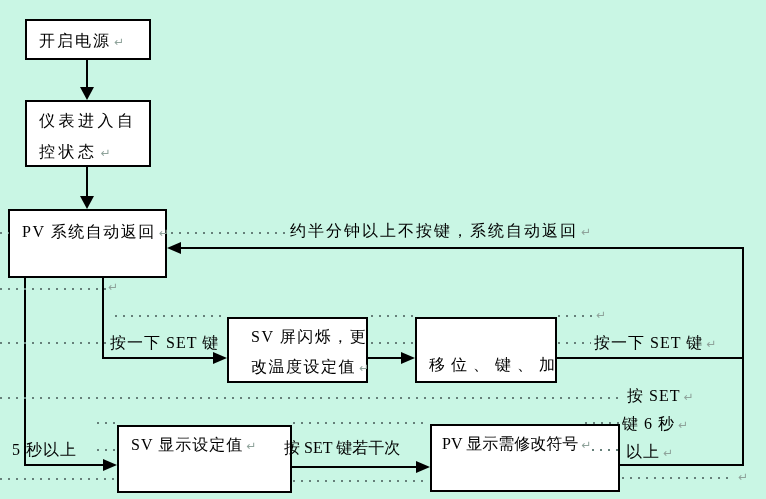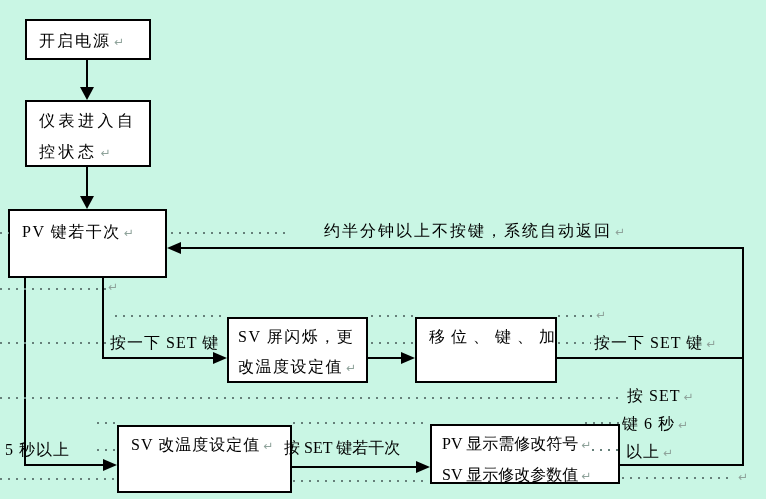--- a/index.html
+++ b/index.html
@@ -21,26 +21,26 @@
     line-height:30px;
     padding:3px 0 0 12px;
     white-space:nowrap;
   }
   .box .bl{letter-spacing:1.5px;}
   #b1{left:25px;top:19px;width:126px;height:41px;padding-top:5px;}
   #b1 .bl{letter-spacing:2px;}
   #b2{left:25px;top:100px;width:126px;height:67px;line-height:31px;}
   #b2 .bl{letter-spacing:3.5px;}
   #b3{left:8px;top:209px;width:159px;height:69px;padding-top:5px;line-height:31px;}
-  #b4{left:227px;top:317px;width:141px;height:66px;padding-left:9px;}
+  #b4{left:227px;top:317px;width:141px;height:66px;padding-left:22px;}
   #b5{left:415px;top:317px;width:142px;height:66px;}
-  #b5 .l1{letter-spacing:6px;}
+  #b5 .l1{letter-spacing:6px;margin-top:28px;}
   #b6{left:117px;top:425px;width:175px;height:68px;}
   #b6 .bl{letter-spacing:1px;}
-  #b7{left:430px;top:424px;width:190px;height:60px;padding-left:10px;}
+  #b7{left:430px;top:424px;width:190px;height:68px;padding-left:10px;}
   #b7 .bl{letter-spacing:0px;}
   
   .hl,.vl{position:absolute;background:#000;}
   .hl{height:2px;}
   .vl{width:2px;}
   
   .ah{position:absolute;width:0;height:0;}
   .ah-d{border-left:7px solid transparent;border-right:7px solid transparent;border-top:13px solid #000;}
   .ah-r{border-top:6px solid transparent;border-bottom:6px solid transparent;border-left:14px solid #000;}
   .ah-l{border-top:6px solid transparent;border-bottom:6px solid transparent;border-right:14px solid #000;}
@@ -49,21 +49,21 @@
     position:absolute;height:2px;
     background-image:repeating-linear-gradient(to right,#66807a 0 2px,transparent 2px 8px);
   }
   
   .lbl{
     position:absolute;
     font-size:16px;
     white-space:nowrap;
     letter-spacing:1px;
   }
-  #lb-auto{letter-spacing:2px;margin-left:34px;}
+  #lb-auto{letter-spacing:2px;}
   
   .pm{
     color:#8fa39b;
     font-family:"DejaVu Sans",sans-serif;
     font-size:12px;
     letter-spacing:0;
     margin-left:3px;
   }
   .pm-abs{position:absolute;font-size:12px;color:#8fa39b;font-family:"DejaVu Sans",sans-serif;}
 </style>
@@ -75,39 +75,38 @@
   <div class="box" id="b2">
     <div class="bl"><span>仪表进入自</span></div>
     <div class="bl"><span>控状态</span><span class="pm">↵</span></div>
   </div>
 
   <div class="box" id="b1">
     <div class="bl"><span>开启电源</span><span class="pm">↵</span></div>
   </div>
 
   <div class="box" id="b3">
-    <div class="bl"><span>PV 键若干次</span><span class="pm">↵</span></div>
+    <div class="bl"><span>PV 系统自动返回</span><span class="pm">↵</span></div>
   </div>
 
   <div class="box" id="b4">
     <div class="bl"><span>SV 屏闪烁，更</span></div>
     <div class="bl"><span>改温度设定值</span><span class="pm">↵</span></div>
   </div>
 
   <div class="box" id="b5">
     <div class="bl l1"><span>移位、键、加</span></div>
   </div>
 
   <div class="box" id="b6">
-    <div class="bl"><span>SV 改温度设定值</span><span class="pm">↵</span></div>
+    <div class="bl"><span>SV 显示设定值</span><span class="pm">↵</span></div>
   </div>
 
   <div class="box" id="b7">
     <div class="bl"><span>PV 显示需修改符号</span><span class="pm">↵</span></div>
-    <div class="bl"><span>SV 显示修改参数值</span><span class="pm">↵</span></div>
   </div>
 
   <div class="vl" style="left:86px;top:60px;height:30px;"></div>
   <div class="ah ah-d" style="left:80px;top:87px;"></div>
 
   <div class="vl" style="left:86px;top:167px;height:30px;"></div>
   <div class="ah ah-d" style="left:80px;top:196px;"></div>
 
   <div class="hl" style="left:180px;top:247px;width:564px;"></div>
   <div class="ah ah-l" style="left:167px;top:242px;"></div>
@@ -168,21 +167,21 @@
 
   <div class="lbl" style="left:622px;top:414px;">
     <span>键 6 秒</span><span class="pm">↵</span>
   </div>
 
   <div class="lbl" style="left:626px;top:442px;">
     <span>以上</span><span class="pm">↵</span>
   </div>
 
 
-  <div class="lbl" style="left:5px;top:440px;">
+  <div class="lbl" style="left:12px;top:440px;">
     <span>5 秒以上</span>
   </div>
 
   <div class="lbl" style="left:284px;top:438px;letter-spacing:0;">
     <span>按 SET 键若干次</span>
   </div>
 
   <div class="pm-abs" style="left:108px;top:280px;">↵</div>
   <div class="pm-abs" style="left:596px;top:308px;">↵</div>
   <div class="pm-abs" style="left:738px;top:470px;">↵</div>

